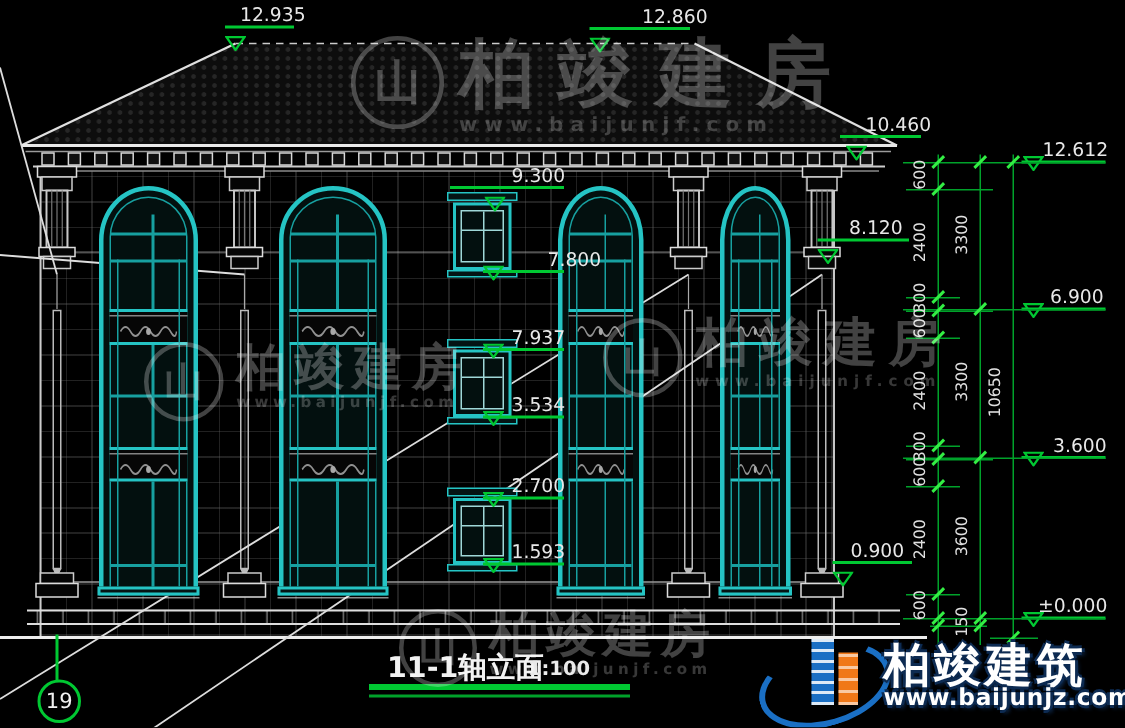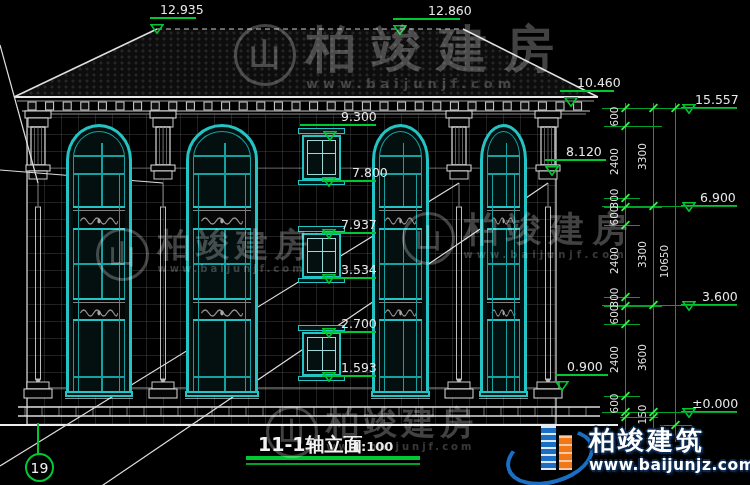--- a/index.html
+++ b/index.html
@@ -309,21 +309,21 @@
         <div class="abs" style="left: 545px; top: 161px; width: 14px; height: 10px;"><svg width="14" height="10">
             <path d="M1,0.8 L13,0.8 L7,9.3 Z" fill="none" stroke="#00c832" stroke-width="1.5"></path>
           </svg></div>
         <div class="mark-label" style="left: 566px; top: 145px;">8.120</div>
       </div>
       <div class="abs" style="left: 0px; top: 0px; width: 0px; height: 0px;">
         <div class="abs" style="left: 322px; top: 180px; width: 54px; height: 2px; background: rgb(0, 200, 50);"></div>
         <div class="abs" style="left: 322px; top: 171.5px; width: 14px; height: 10px;"><svg width="14" height="10">
             <path d="M1,0.8 L13,0.8 L7,9.3 Z" fill="none" stroke="#00c832" stroke-width="1.5"></path>
           </svg></div>
-        <div class="mark-label" style="left: 352px; top: 166px;">7.800</div>
+        <div class="mark-label" style="left: 341px; top: 166px; padding-left: 24px;">7.800</div>
       </div>
       <div class="abs" style="left: 0px; top: 0px; width: 0px; height: 0px;">
         <div class="abs" style="left: 322px; top: 232px; width: 54px; height: 2px; background: rgb(0, 200, 50);"></div>
         <div class="abs" style="left: 322px; top: 223.5px; width: 14px; height: 10px;"><svg width="14" height="10">
             <path d="M1,0.8 L13,0.8 L7,9.3 Z" fill="none" stroke="#00c832" stroke-width="1.5"></path>
           </svg></div>
         <div class="mark-label" style="left: 341px; top: 218px;">7.937</div>
       </div>
       <div class="abs" style="left: 0px; top: 0px; width: 0px; height: 0px;">
         <div class="abs" style="left: 322px; top: 277px; width: 54px; height: 2px; background: rgb(0, 200, 50);"></div>
@@ -351,21 +351,21 @@
         <div class="abs" style="left: 555px; top: 376px; width: 14px; height: 10px;"><svg width="14" height="10">
             <path d="M1,0.8 L13,0.8 L7,9.3 Z" fill="none" stroke="#00c832" stroke-width="1.5"></path>
           </svg></div>
         <div class="mark-label" style="left: 567px; top: 360px;">0.900</div>
       </div>
       <div class="abs" style="left: 0px; top: 0px; width: 0px; height: 0px;">
         <div class="abs" style="left: 681px; top: 107px; width: 56px; height: 2px; background: rgb(0, 200, 50);"></div>
         <div class="abs" style="left: 682px; top: 98.5px; width: 14px; height: 10px;"><svg width="14" height="10">
             <path d="M1,0.8 L13,0.8 L7,9.3 Z" fill="none" stroke="#00c832" stroke-width="1.5"></path>
           </svg></div>
-        <div class="mark-label" style="left: 695px; top: 93px;">15.557</div>
+        <div class="mark-label" style="left: 695px; top: 93px;">12.612</div>
       </div>
       <div class="abs" style="left: 0px; top: 0px; width: 0px; height: 0px;">
         <div class="abs" style="left: 681px; top: 205px; width: 56px; height: 2px; background: rgb(0, 200, 50);"></div>
         <div class="abs" style="left: 682px; top: 196.5px; width: 14px; height: 10px;"><svg width="14" height="10">
             <path d="M1,0.8 L13,0.8 L7,9.3 Z" fill="none" stroke="#00c832" stroke-width="1.5"></path>
           </svg></div>
         <div class="mark-label" style="left: 700px; top: 191px;">6.900</div>
       </div>
       <div class="abs" style="left: 0px; top: 0px; width: 0px; height: 0px;">
         <div class="abs" style="left: 681px; top: 304px; width: 56px; height: 2px; background: rgb(0, 200, 50);"></div>
@@ -444,21 +444,21 @@
     </div>
   </div>
 
   <div>
     <div class="abs" style="left:505px;top:430px;width:82px;height:46px;border:4px solid #1a6fc4;border-radius:50%;
                 transform:rotate(-16deg);border-top-color:transparent;z-index:50;"></div>
     <div class="abs" style="left:541px;top:426px;width:15px;height:44px;background:#1a6fc4;z-index:51;
                 background-image:repeating-linear-gradient(0deg,rgba(255,255,255,.85) 0 2px,transparent 2px 7px);"></div>
     <div class="abs" style="left:559px;top:435px;width:13px;height:35px;background:#f07818;z-index:51;
                 background-image:repeating-linear-gradient(0deg,rgba(255,255,255,.6) 0 2px,transparent 2px 8px);"></div>
-    <div class="abs logo-big" style="left:589px;top:423px;font-size:26px;letter-spacing:3px;z-index:51;">柏竣建筑</div>
+    <div class="abs logo-big" style="left:589px;top:423px;font-size:31px;letter-spacing:3px;z-index:51;">柏竣建筑</div>
     <div class="abs logo-big" style="left:589px;top:456px;font-size:15.5px;letter-spacing:0.5px;z-index:51;">www.baijunjz.com</div>
   </div>
 
 <div class="wm" style="left: 234px; top: 24px;">
       <div class="wmcircle" style="width:56px;height:56px;font-size:30.800000000000004px;">山</div>
      <div style="margin-left:10.08px;">
        <div class="wmtxt" style="font-size:50px;letter-spacing:16px;">柏竣建房</div>
        <div class="wmurl" style="font-size:13px;letter-spacing:5px;margin-top:3px;">www.baijunjf.com</div>
      </div>
     </div>

